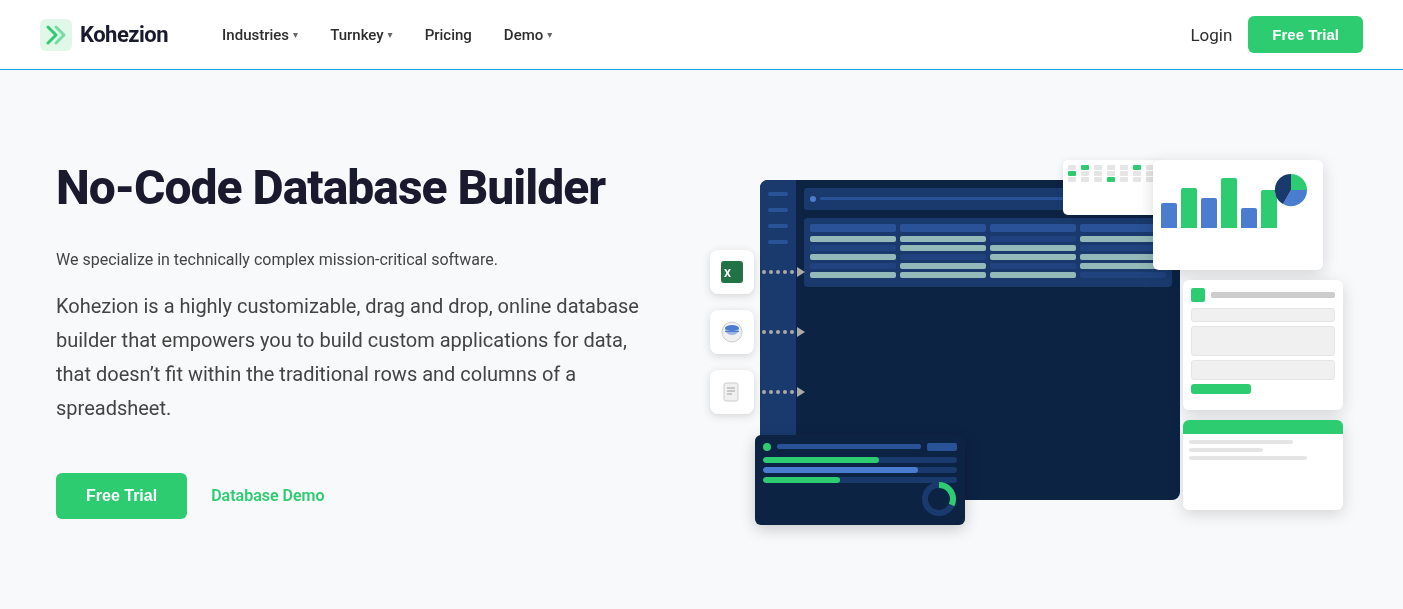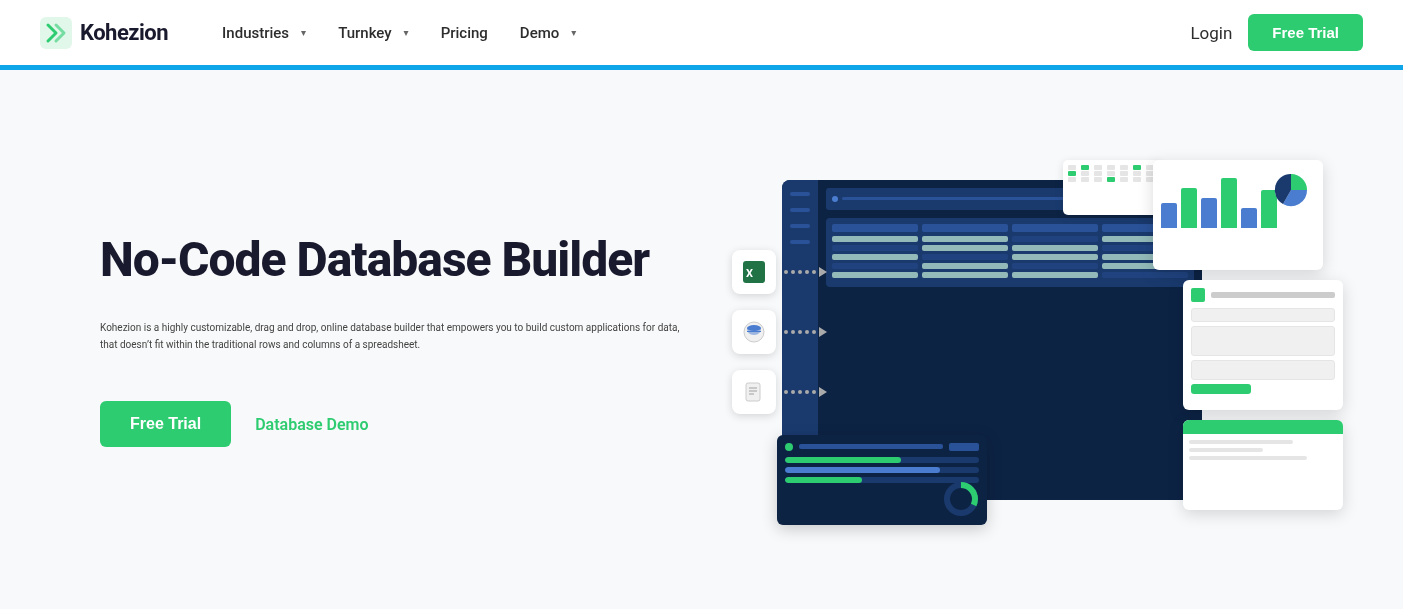--- a/index.html
+++ b/index.html
@@ -15,21 +15,21 @@
       overflow-x: hidden;
     }
 
     
     nav {
       background: #ffffff;
       display: flex;
       align-items: center;
       padding: 0 40px;
       height: 70px;
-      border-bottom: 5px solid #0ea5e9;
+      border-bottom: 1px solid #0ea5e9;
       position: relative;
       z-index: 10;
     }
 
     .nav-logo {
       display: flex;
       align-items: center;
       gap: 8px;
       text-decoration: none;
       margin-right: 40px;
@@ -50,21 +50,21 @@
     .nav-links {
       display: flex;
       align-items: center;
       gap: 4px;
       flex: 1;
     }
 
     .nav-link {
       display: flex;
       align-items: center;
-      gap: 12px;
+      gap: 4px;
       padding: 8px 14px;
       color: #2d2d2d;
       font-size: 15px;
       font-weight: 500;
       cursor: pointer;
       border-radius: 4px;
       text-decoration: none;
       white-space: nowrap;
     }
 
@@ -96,25 +96,24 @@
       border-radius: 6px;
       border: none;
       cursor: pointer;
       white-space: nowrap;
     }
 
     
     .hero {
       display: flex;
       align-items: center;
-      padding: 60px 80px 60px 80px;
+      padding: 60px 80px 60px 56px;
       min-height: 539px;
       background: #f8f9fa;
       gap: 60px;
-      margin-left: 20px;
     }
 
     .hero-content {
       flex: 1;
       max-width: 620px;
     }
 
     .hero-title {
       font-size: 48px;
       font-weight: 800;
@@ -125,21 +124,21 @@
     }
 
     .hero-subtitle {
       font-size: 16px;
       color: #444;
       line-height: 1.6;
       margin-bottom: 16px;
     }
 
     .hero-desc {
-      font-size: 10px;
+      font-size: 20px;
       color: #444;
       line-height: 1.7;
       margin-bottom: 48px;
     }
 
     .hero-buttons {
       display: flex;
       align-items: center;
       gap: 24px;
     }
@@ -560,20 +559,21 @@
 
   <div class="nav-right">
     <a class="nav-login">Login</a>
     <button class="nav-free-trial">Free Trial</button>
   </div>
 </nav>
 
 <section class="hero">
   <div class="hero-content">
     <h1 class="hero-title">No-Code Database Builder</h1>
+    <p class="hero-subtitle">We specialize in technically complex mission-critical software.</p>
     <p class="hero-desc">Kohezion is a highly customizable, drag and drop, online database builder that empowers you to build custom applications for data, that doesn’t fit within the traditional rows and columns of a spreadsheet.</p>
     <div class="hero-buttons">
       <button class="btn-free-trial">Free Trial</button>
       <a class="btn-schedule-demo">Database Demo</a>
     </div>
   </div>
 
   <div class="hero-image">
     <div class="hero-img-container">
 

